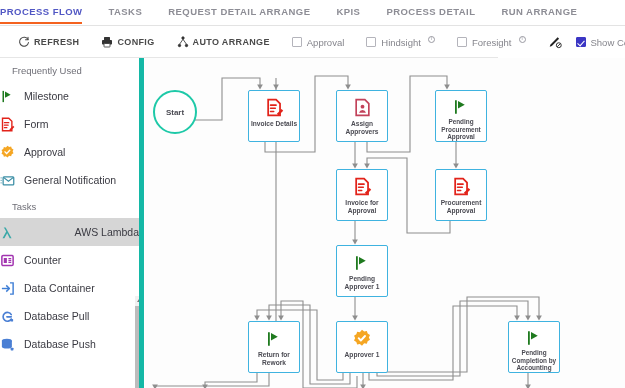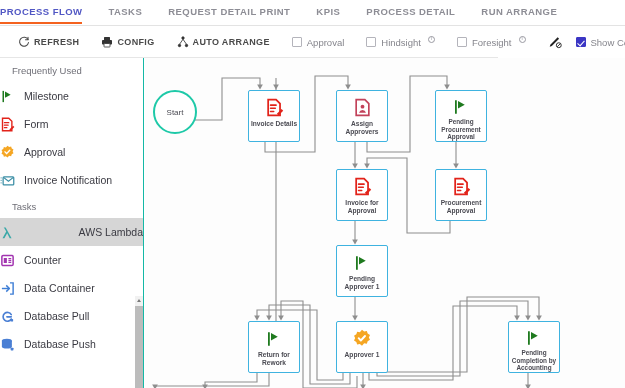--- a/index.html
+++ b/index.html
@@ -78,21 +78,21 @@
     display: inline-flex; align-items: center; justify-content: center;
     font-size: 5.5px; color: #9a9aa2; margin-left: 2px;
     position: relative; top: -3px; line-height: 1;
   }
   .tb-icon-btn { margin-right: 14px; cursor: pointer; display:flex; align-items:center; }
 
   
   #sidebar {
     position: absolute; left: 0; top: 58px; width: 144px; height: 330px;
     background: #ffffff;
-    border-right: 1px solid #14b8a6;
+    border-right: 5px solid #14b8a6;
     overflow: hidden;
   }
   .side-group {
     font-size: 9.5px; color: #6f6f77;
     padding: 7px 0 6px 12px;
   }
   .side-item {
     display: flex; align-items: center; gap: 9px;
     height: 28px; 
     font-size: 10.5px; color: #3a3a42;
@@ -148,33 +148,33 @@
     font-weight: 600;
     width: 50px;
   }
   .node.wide .nlabel { font-size: 6.4px; }
 
   #start-node {
     position: absolute;
     width: 44px; height: 44px; border-radius: 50%;
     border: 2px solid #1ec9a8; background: #fff;
     display: flex; align-items: center; justify-content: center;
-    font-size: 8px; font-weight: 400; color: #4b4b53;
+    font-size: 8px; font-weight: 700; color: #4b4b53;
     cursor: pointer; z-index: 3;
   }
 </style>
 </head>
 <body>
 
 <div id="app">
 
   <div id="tabbar">
     <div class="tab active">PROCESS FLOW</div>
     <div class="tab">TASKS</div>
-    <div class="tab">REQUEST DETAIL PRINT</div>
+    <div class="tab">REQUEST DETAIL ARRANGE</div>
     <div class="tab">KPIS</div>
     <div class="tab">PROCESS DETAIL</div>
     <div class="tab">RUN ARRANGE</div>
   </div>
 
   <div id="toolbar">
 
     <div class="tb-btn">
       <span>
         <svg width="12" height="12" viewBox="0 0 24 24" fill="none" stroke="#4a4a4a" stroke-width="2.2" stroke-linecap="round">
@@ -277,21 +277,21 @@
     <div class="side-item">
       <span class="side-ico">
         <svg width="15" height="15" viewBox="0 0 24 24">
           <rect x="1" y="7" width="1.6" height="1.6" fill="#3b8ea5"></rect>
           <rect x="1" y="11" width="1.6" height="1.6" fill="#3b8ea5"></rect>
           <rect x="1" y="15" width="1.6" height="1.6" fill="#3b8ea5"></rect>
           <rect x="5" y="6" width="17" height="13" rx="1.4" fill="none" stroke="#3b8ea5" stroke-width="2"></rect>
           <path d="M5.6 7 L13.5 13.2 L21.4 7" fill="none" stroke="#3b8ea5" stroke-width="2"></path>
         </svg>
       </span>
-      <span>Invoice Notification</span>
+      <span>General Notification</span>
     </div>
 
 
     <div class="side-group">Tasks</div>
 
     <div class="side-item selected">
       <span class="side-ico">
         <svg width="15" height="15" viewBox="0 0 24 24">
           <path d="M6 4 L9 4 L18.5 21 L15.5 21 L11.5 13 L7 21 L4 21 L10 10.5 L7.4 6 Z" fill="#3aa8a8"></path>
         </svg>

